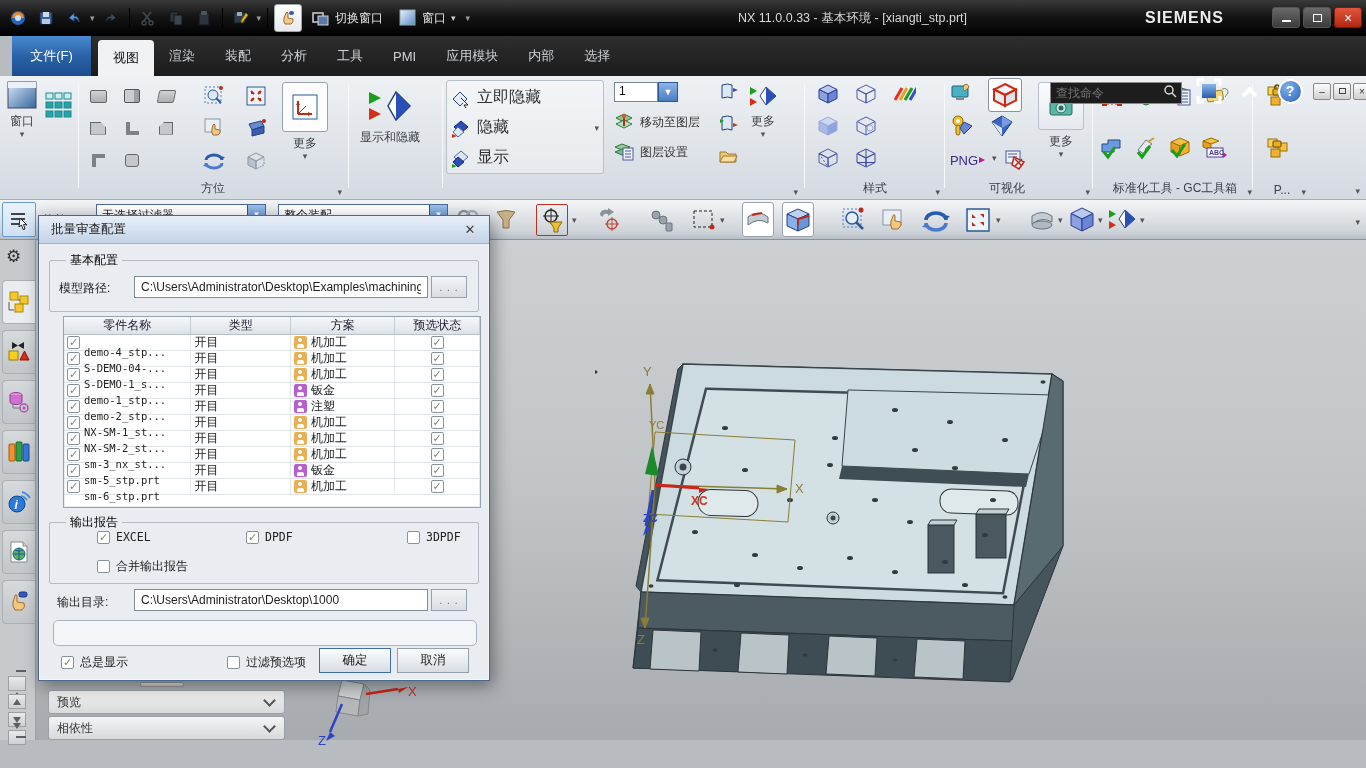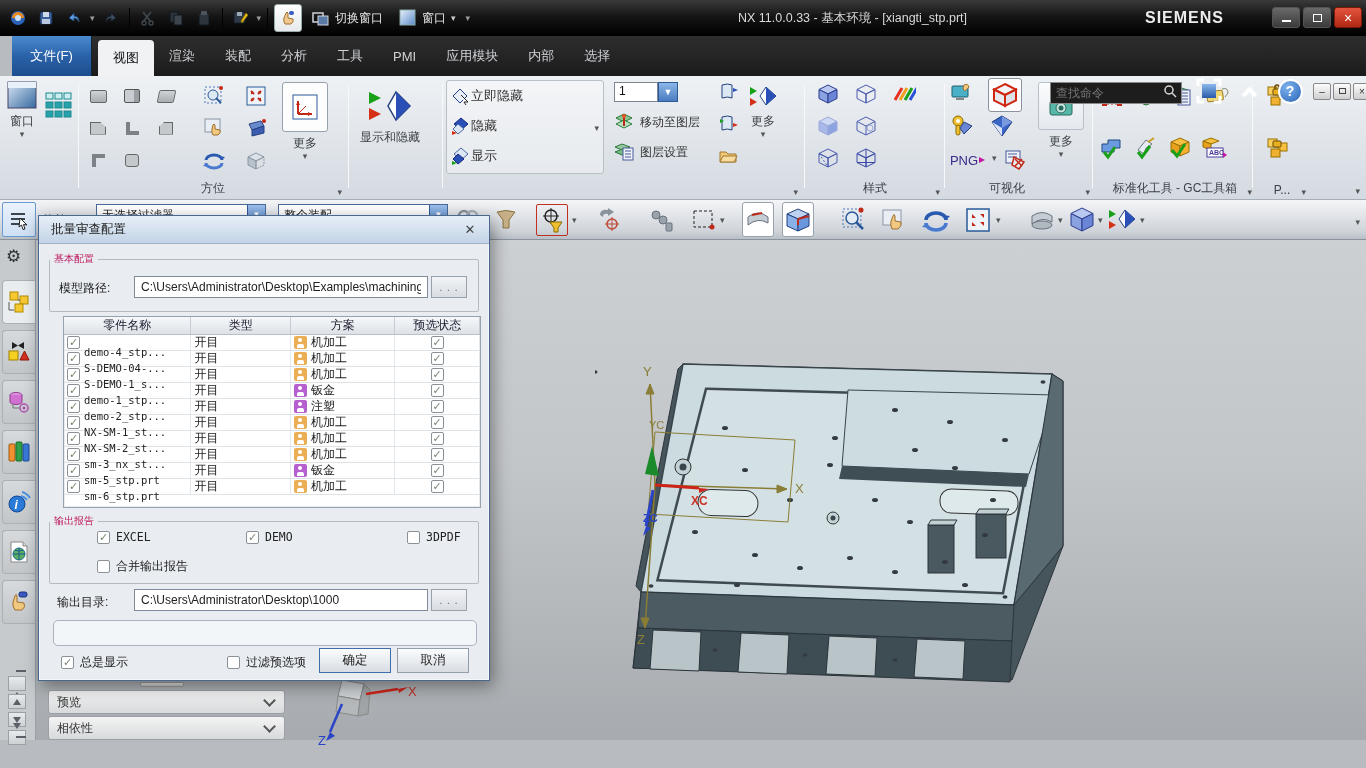--- a/index.html
+++ b/index.html
@@ -57,21 +57,21 @@
   .biglabel { font-size:12px; color:#3c4248; margin-top:3px; white-space:nowrap; }
   .dArrow { font-size:9px; color:#555; line-height:8px; }
   
   .shp-gray { width:17px; height:13px; background:linear-gradient(#cfd3d7,#a9aeb3); border:1px solid #666; border-radius:2px;}
   .shp-split { width:16px; height:14px; border:1px solid #555; background:#c9cdd1; box-shadow:inset -5px 0 0 #9aa0a6; border-radius:2px;}
   .shp-pent { width:16px; height:13px; background:#c4c8cc; border:1px solid #666; clip-path:polygon(0 0,62% 0,100% 45%,100% 100%,0 100%);}
   .shp-L { width:13px; height:13px; border-left:4px solid #7d8288; border-bottom:4px solid #7d8288;}
   .shp-corner { width:14px; height:13px; background:#c4c8cc; border:1px solid #666; clip-path:polygon(0 40%,40% 0,100% 0,100% 100%,0 100%);}
   .shp-rsq { width:14px; height:13px; background:#c4c8cc; border:1px solid #666; border-radius:3px;}
   .stackpanel { position:absolute; border:1px solid #b8c0c8; border-radius:3px; background:rgba(255,255,255,.35); }
-  .stkitem { position:absolute; left:4px; display:flex; align-items:flex-start; font-size:13px; color:#333; }
+  .stkitem { position:absolute; left:4px; display:flex; align-items:flex-end; gap:6px; font-size:16px; color:#333; }
   .layercombo { position:absolute; display:flex; }
   .layercombo .lcv { width:44px; height:20px; background:#fff; border:1px solid #7a8694; font-size:12px; padding:1px 4px; color:#111;}
   .lcbtn { width:20px; height:20px; background:linear-gradient(#8db6e8,#4a7cc0); border:1px solid #2d5a96; color:#fff;
     display:flex; align-items:center; justify-content:center; font-size:9px; }
   .minrow { position:absolute; display:flex; align-items:center; gap:6px; font-size:12px; color:#333; white-space:nowrap;}
   .pngtxt { font-weight:normal; color:#3a2a8a; font-size:13px; }
 
   
   .toolbar { position:absolute; left:0; top:200px; width:1366px; height:40px;
     background:linear-gradient(#f4f5f7,#cfd4da 80%,#b9bfc7); border-bottom:1px solid #8a929c; z-index:10;}
@@ -123,21 +123,21 @@
 
   
   .dialog { position:absolute; left:38px; top:215px; width:452px; height:466px; background:#e9edf2;
     border:1px solid #4a688e; box-shadow:3px 5px 16px rgba(0,0,0,.4), inset 0 0 0 1px #f4f7fa; z-index:50;}
   .dtitle { position:absolute; left:0; top:0; width:100%; height:28px;
     background:linear-gradient(#e7eff8,#c3d4e6); border-bottom:1px solid #9fb4ca;
     display:flex; align-items:center; padding-left:12px; font-size:12.5px; color:#222;}
   .dclose { position:absolute; right:10px; top:5px; width:18px; height:17px; display:flex; align-items:center;
     justify-content:center; color:#444; font-size:13px; }
   .dialog fieldset { position:absolute; border:1px solid #b2bac4; border-radius:2px; }
-  .dialog legend { font-size:10px; color:#be185d; padding:0 4px; margin-left:0; }
+  .dialog legend { font-size:12px; color:#000000; padding:0 4px; margin-left:16px; }
   .dlabel { position:absolute; font-size:12px; color:#222; }
   .dinput { position:absolute; height:22px; background:#fff; border:1px solid #7e8c9c; font-size:12px; padding:2px 6px; color:#222;
     font-family:"Liberation Sans","DejaVu Sans",sans-serif; }
   .dbrowse { position:absolute; width:36px; height:22px; border:1px solid #98a2ae; background:linear-gradient(#f2f4f6,#d9dde2);
     color:#667; font-size:10px; display:flex; align-items:center; justify-content:center; letter-spacing:1px;}
   .cb { width:13px; height:13px; background:#fff; border:1px solid #8a9298; border-radius:2px; display:inline-flex;
     align-items:center; justify-content:center; font-size:11px; color:#74876f; flex:none;}
   .cbrow { position:absolute; display:flex; align-items:center; gap:6px; font-size:12px; color:#222; }
   .cbrow .latin { font-family:"DejaVu Sans Mono",monospace; font-size:11.5px; }
   .dtable { position:absolute; left:24px; top:100px; width:418px; height:192px; background:#fff;
@@ -1256,21 +1256,21 @@
 
     <fieldset style="left:10px;top:298px;width:430px;height:70px">
       <legend>输出报告</legend>
     </fieldset>
     <div class="cbrow" style="left:58px;top:314px">
       <span class="cb">✓</span>
       <span class="latin">EXCEL</span>
       </div>
     <div class="cbrow" style="left:207px;top:314px">
       <span class="cb">✓</span>
-      <span class="latin">DEMO</span>
+      <span class="latin">DPDF</span>
       </div>
     <div class="cbrow" style="left:368px;top:314px">
       <span class="cb"></span>
       <span class="latin">3DPDF</span>
       </div>
     <div class="cbrow" style="left:58px;top:342px">
       <span class="cb"></span>
       <span>合并输出报告</span>
       </div>
 

